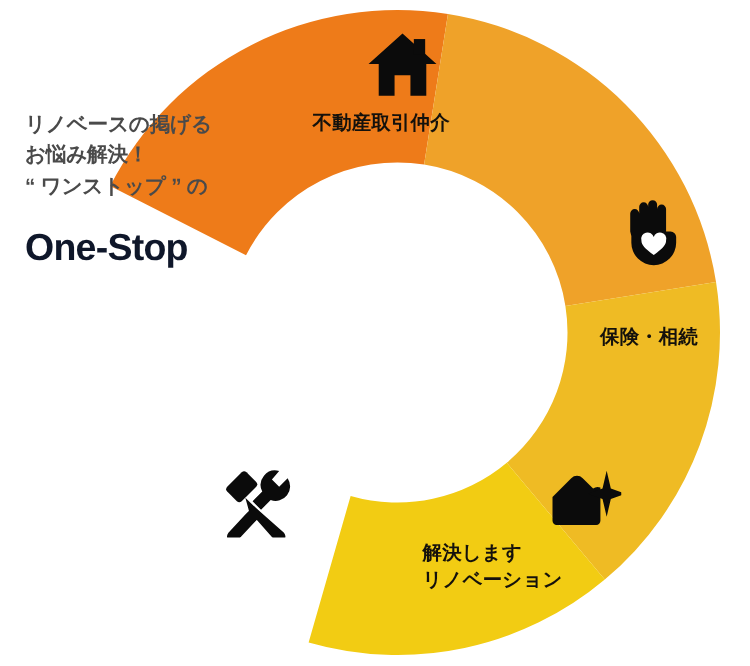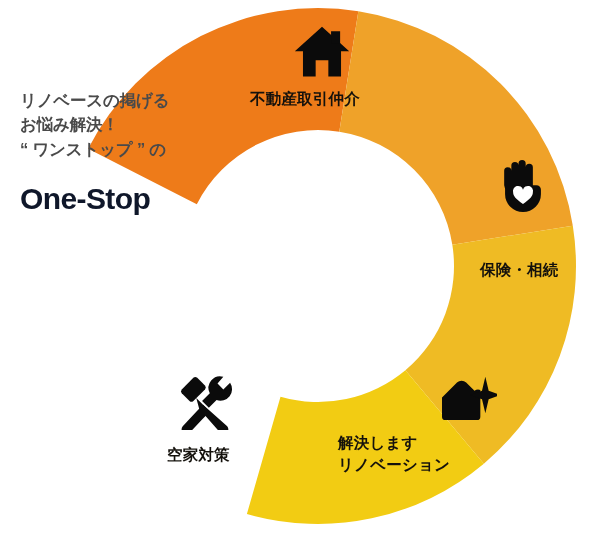--- a/index.html
+++ b/index.html
@@ -157,17 +157,14 @@
         <path d="M9 18 L21 6 a3 3 0 0 1 4 0 L33 14 a3 3 0 0 1 0 4 L21 30 a3 3 0 0 1 -4 0 L9 22 a3 3 0 0 1 0 -4 Z"></path>
 
         <path d="M24 27 L31 34 L56 56 a5 5 0 0 1 -7 7 L27 38 Z"></path>
 
         <path d="M52 5 a12 12 0 0 0 -14 17 L30 30 L37 37 L45 29 a12 12 0 0 0 14 -18 L52 18 L46 12 Z"></path>
 
         <path d="M31 34 L24 41 L10 56 a5 5 0 0 0 7 7 L31 48 L38 41 Z"></path>
       </g>
     </svg>
   </div>
-  <div class="seg-label" id="label-botleft">
-    <div>空家対策</div>
-  </div>
 
 </div>
 
 </body></html>

